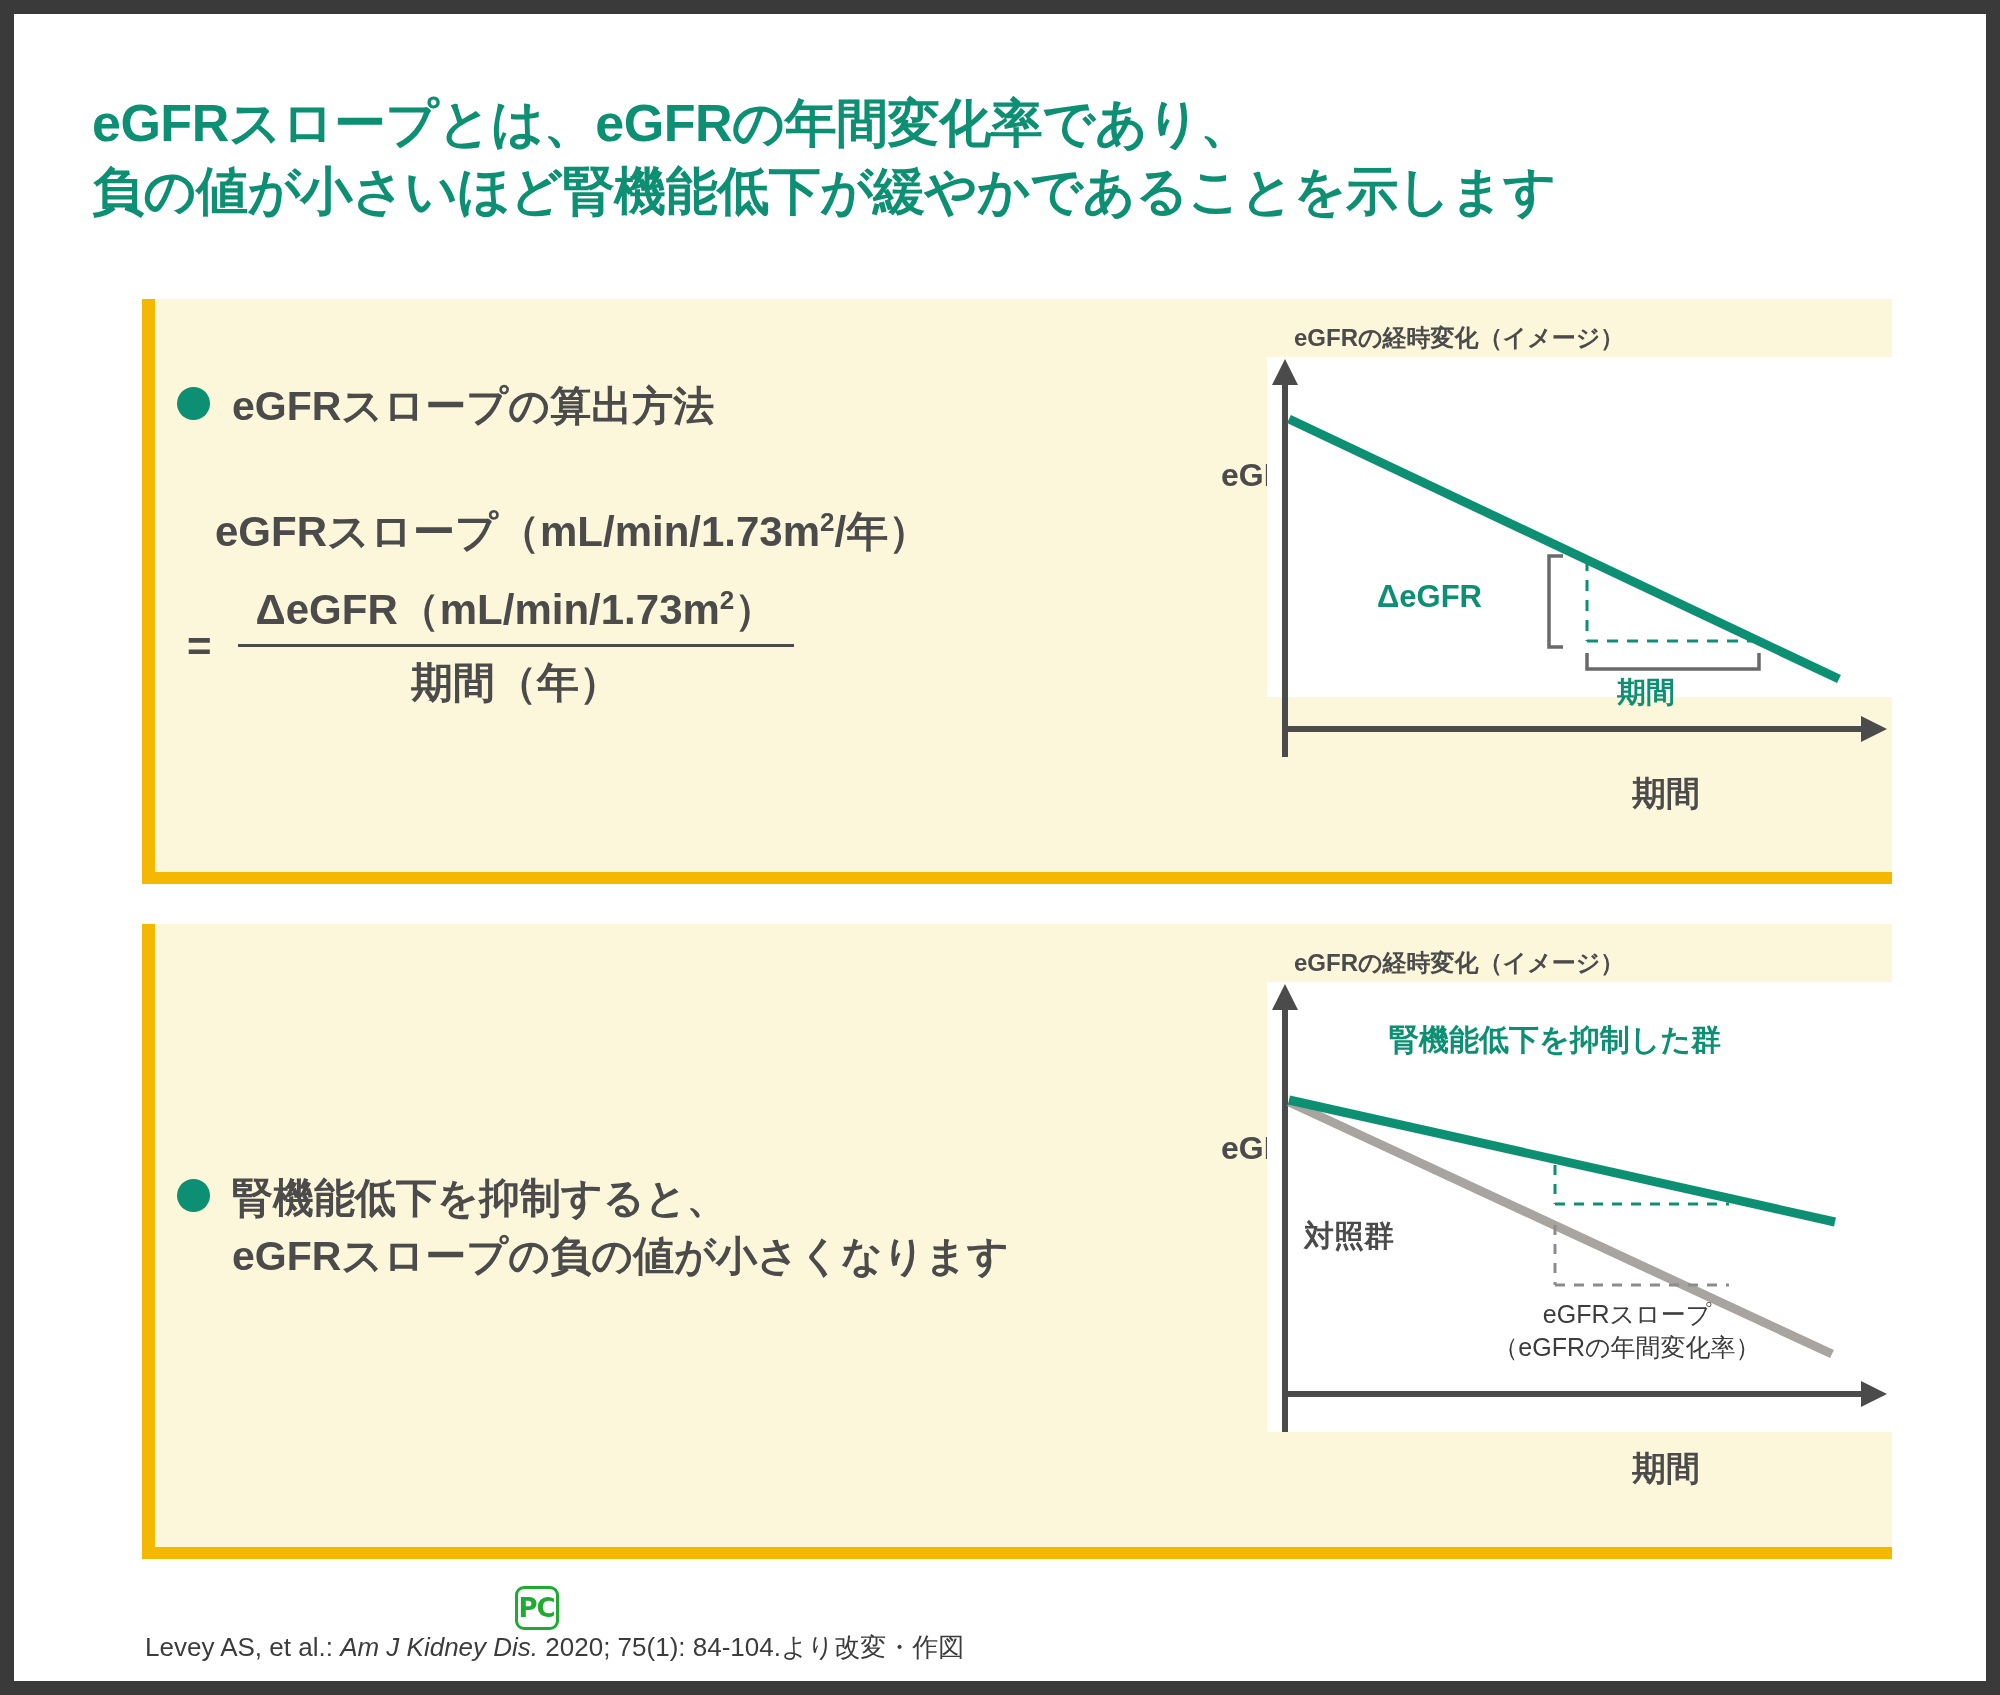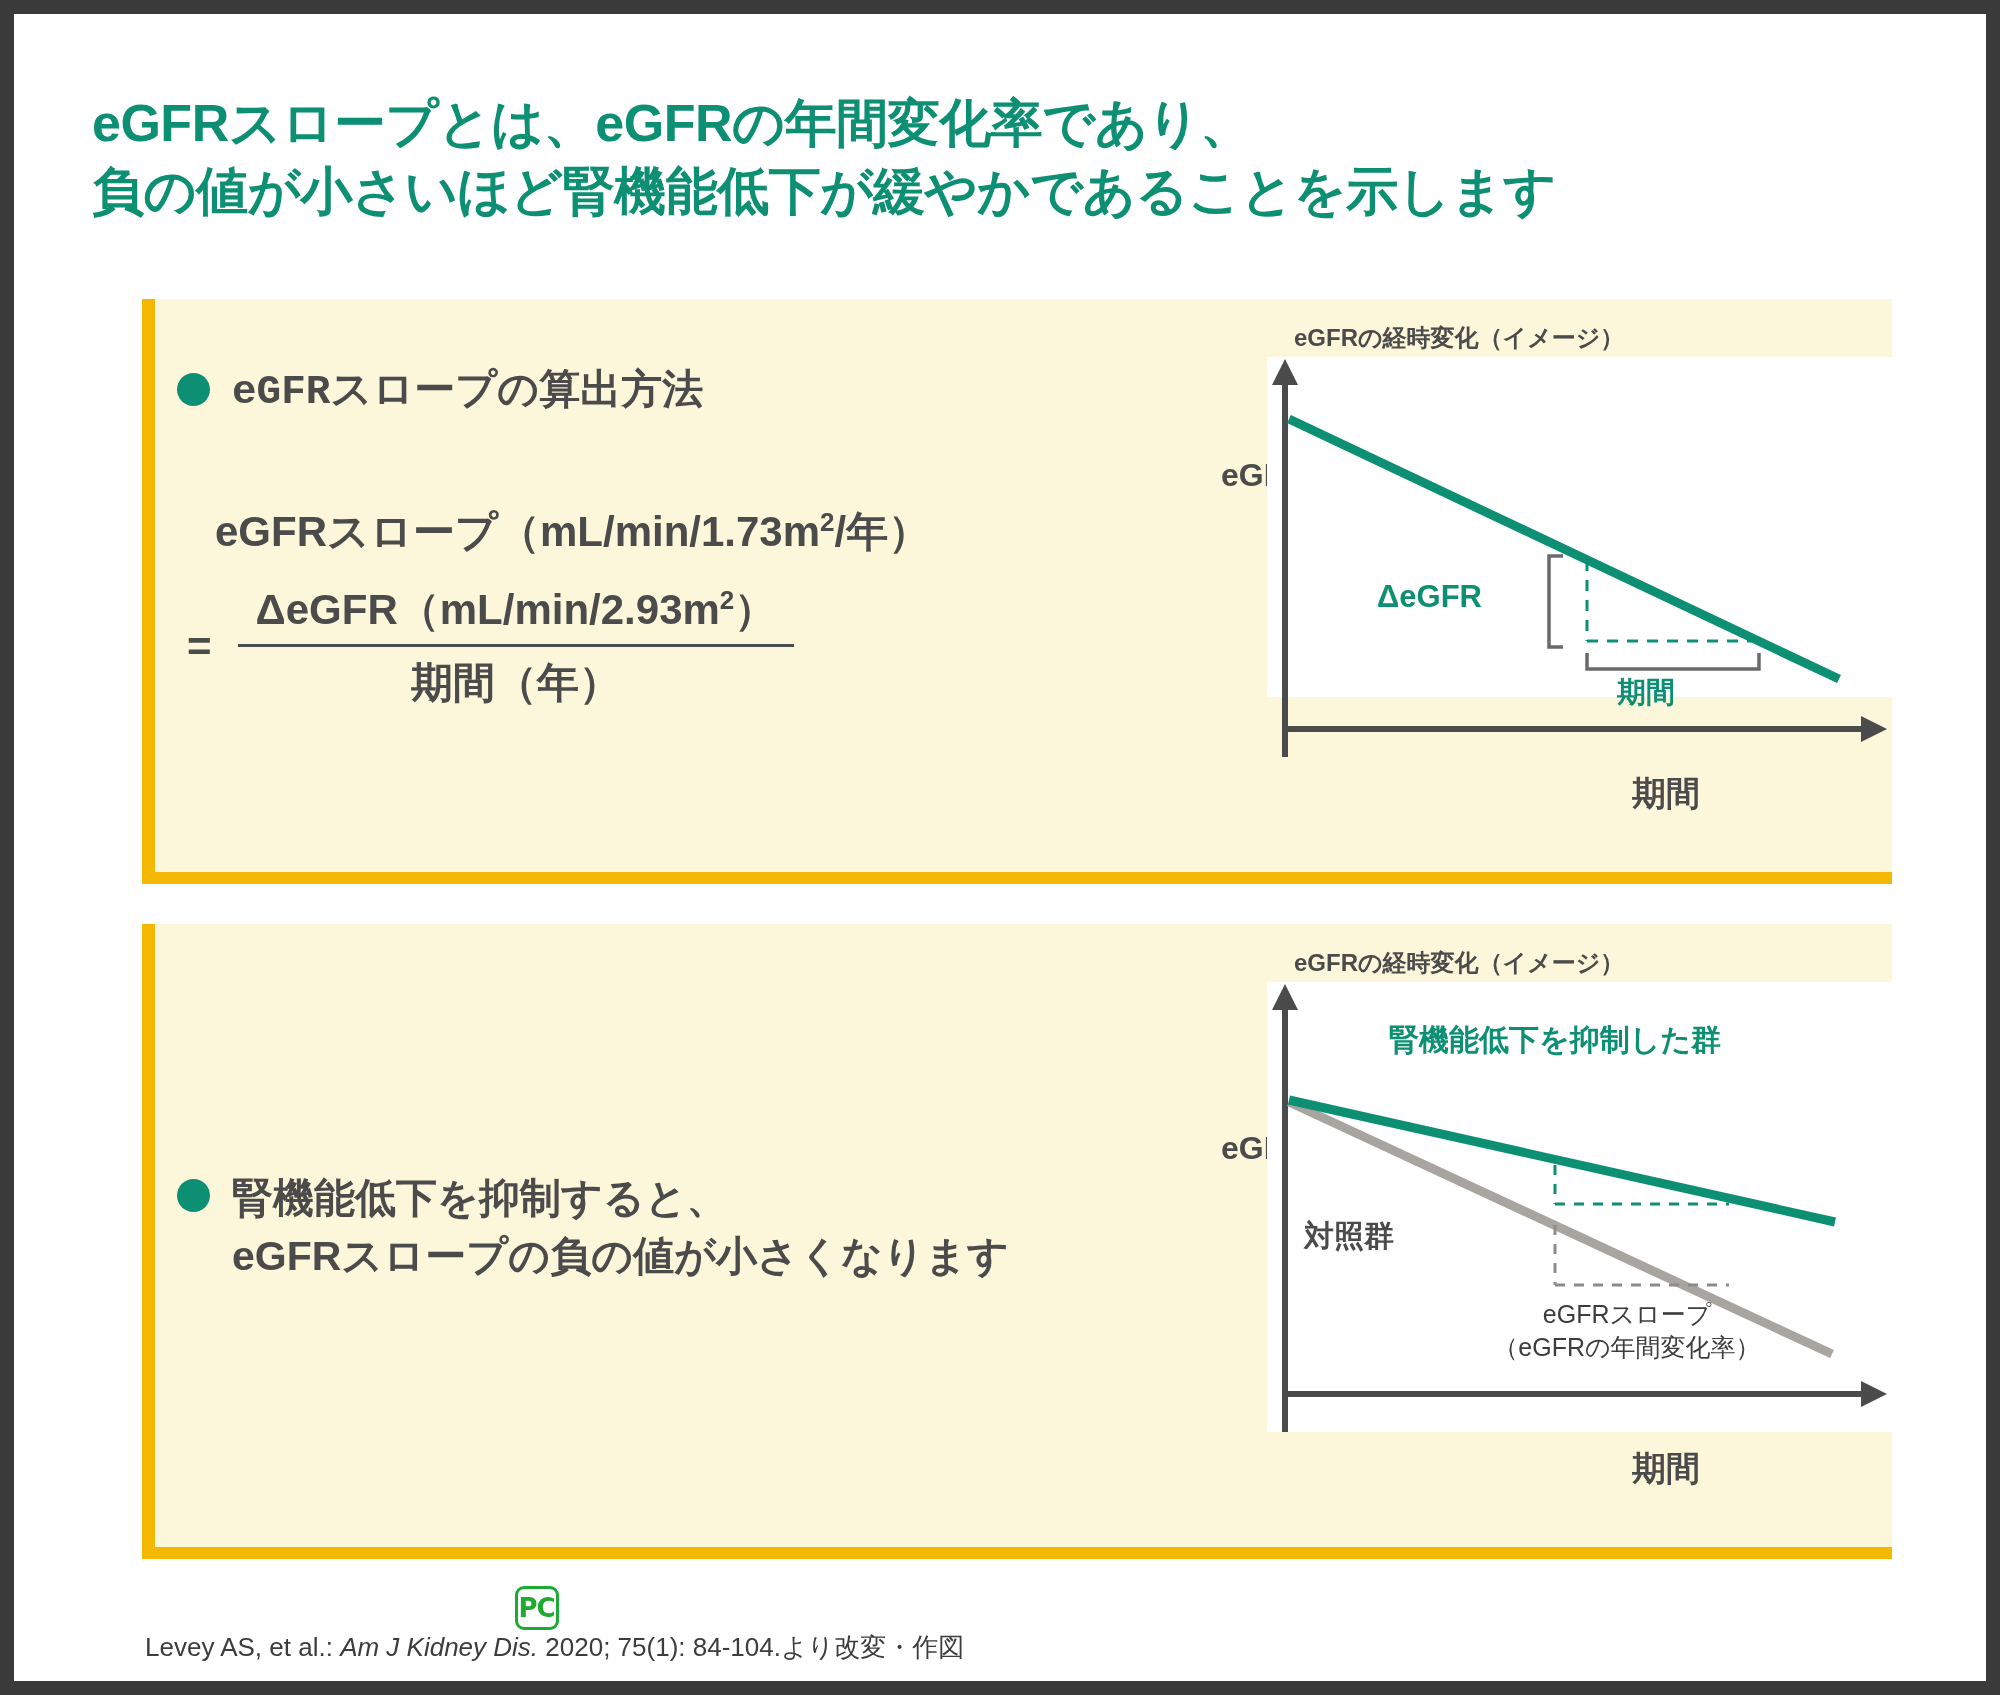--- a/index.html
+++ b/index.html
@@ -172,34 +172,34 @@
 
   <div class="title">
     <span>eGFRスロープとは、eGFRの年間変化率であり、</span>
     <span class="l2">負の値が小さいほど腎機能低下が緩やかであることを示します</span>
   </div>
 
   <div class="card" id="card1">
     <div class="left-bar"></div>
     <div class="bottom-bar"></div>
 
-    <div class="bullet-row" style="left:35px;top:64px;font-family:Liberation Mono, monospace;">
+    <div class="bullet-row" style="left:35px;top:78px;">
       <div class="dot"></div>
       <div class="bullet-text">eGFRスロープの算出方法</div>
     </div>
 
     <div class="formula" style="left:35px;top:205px;">
       <div class="line1">
         <span>eGFRスロープ（mL/min/1.73m</span><sup>2</sup><span>/年）</span>
       </div>
       <div class="fracwrap">
         <div class="eq">=</div>
         <div class="frac">
           <div class="num">
-            <span>ΔeGFR（mL/min/2.93m</span><sup>2</sup><span>）</span>
+            <span>ΔeGFR（mL/min/1.73m</span><sup>2</sup><span>）</span>
           </div>
           <div class="den">期間（年）</div>
         </div>
       </div>
     </div>
 
     <div class="chart-title" style="left:1152px;top:23px;">eGFRの経時変化（イメージ）</div>
     <div class="axis-ylabel" style="left:1079px;top:160px;">eGFR</div>
     <div class="chart-box" style="left:1125px;top:58px;width:625px;height:340px;">
       <svg class="chart-svg" width="625" height="400" viewBox="0 0 625 400">

